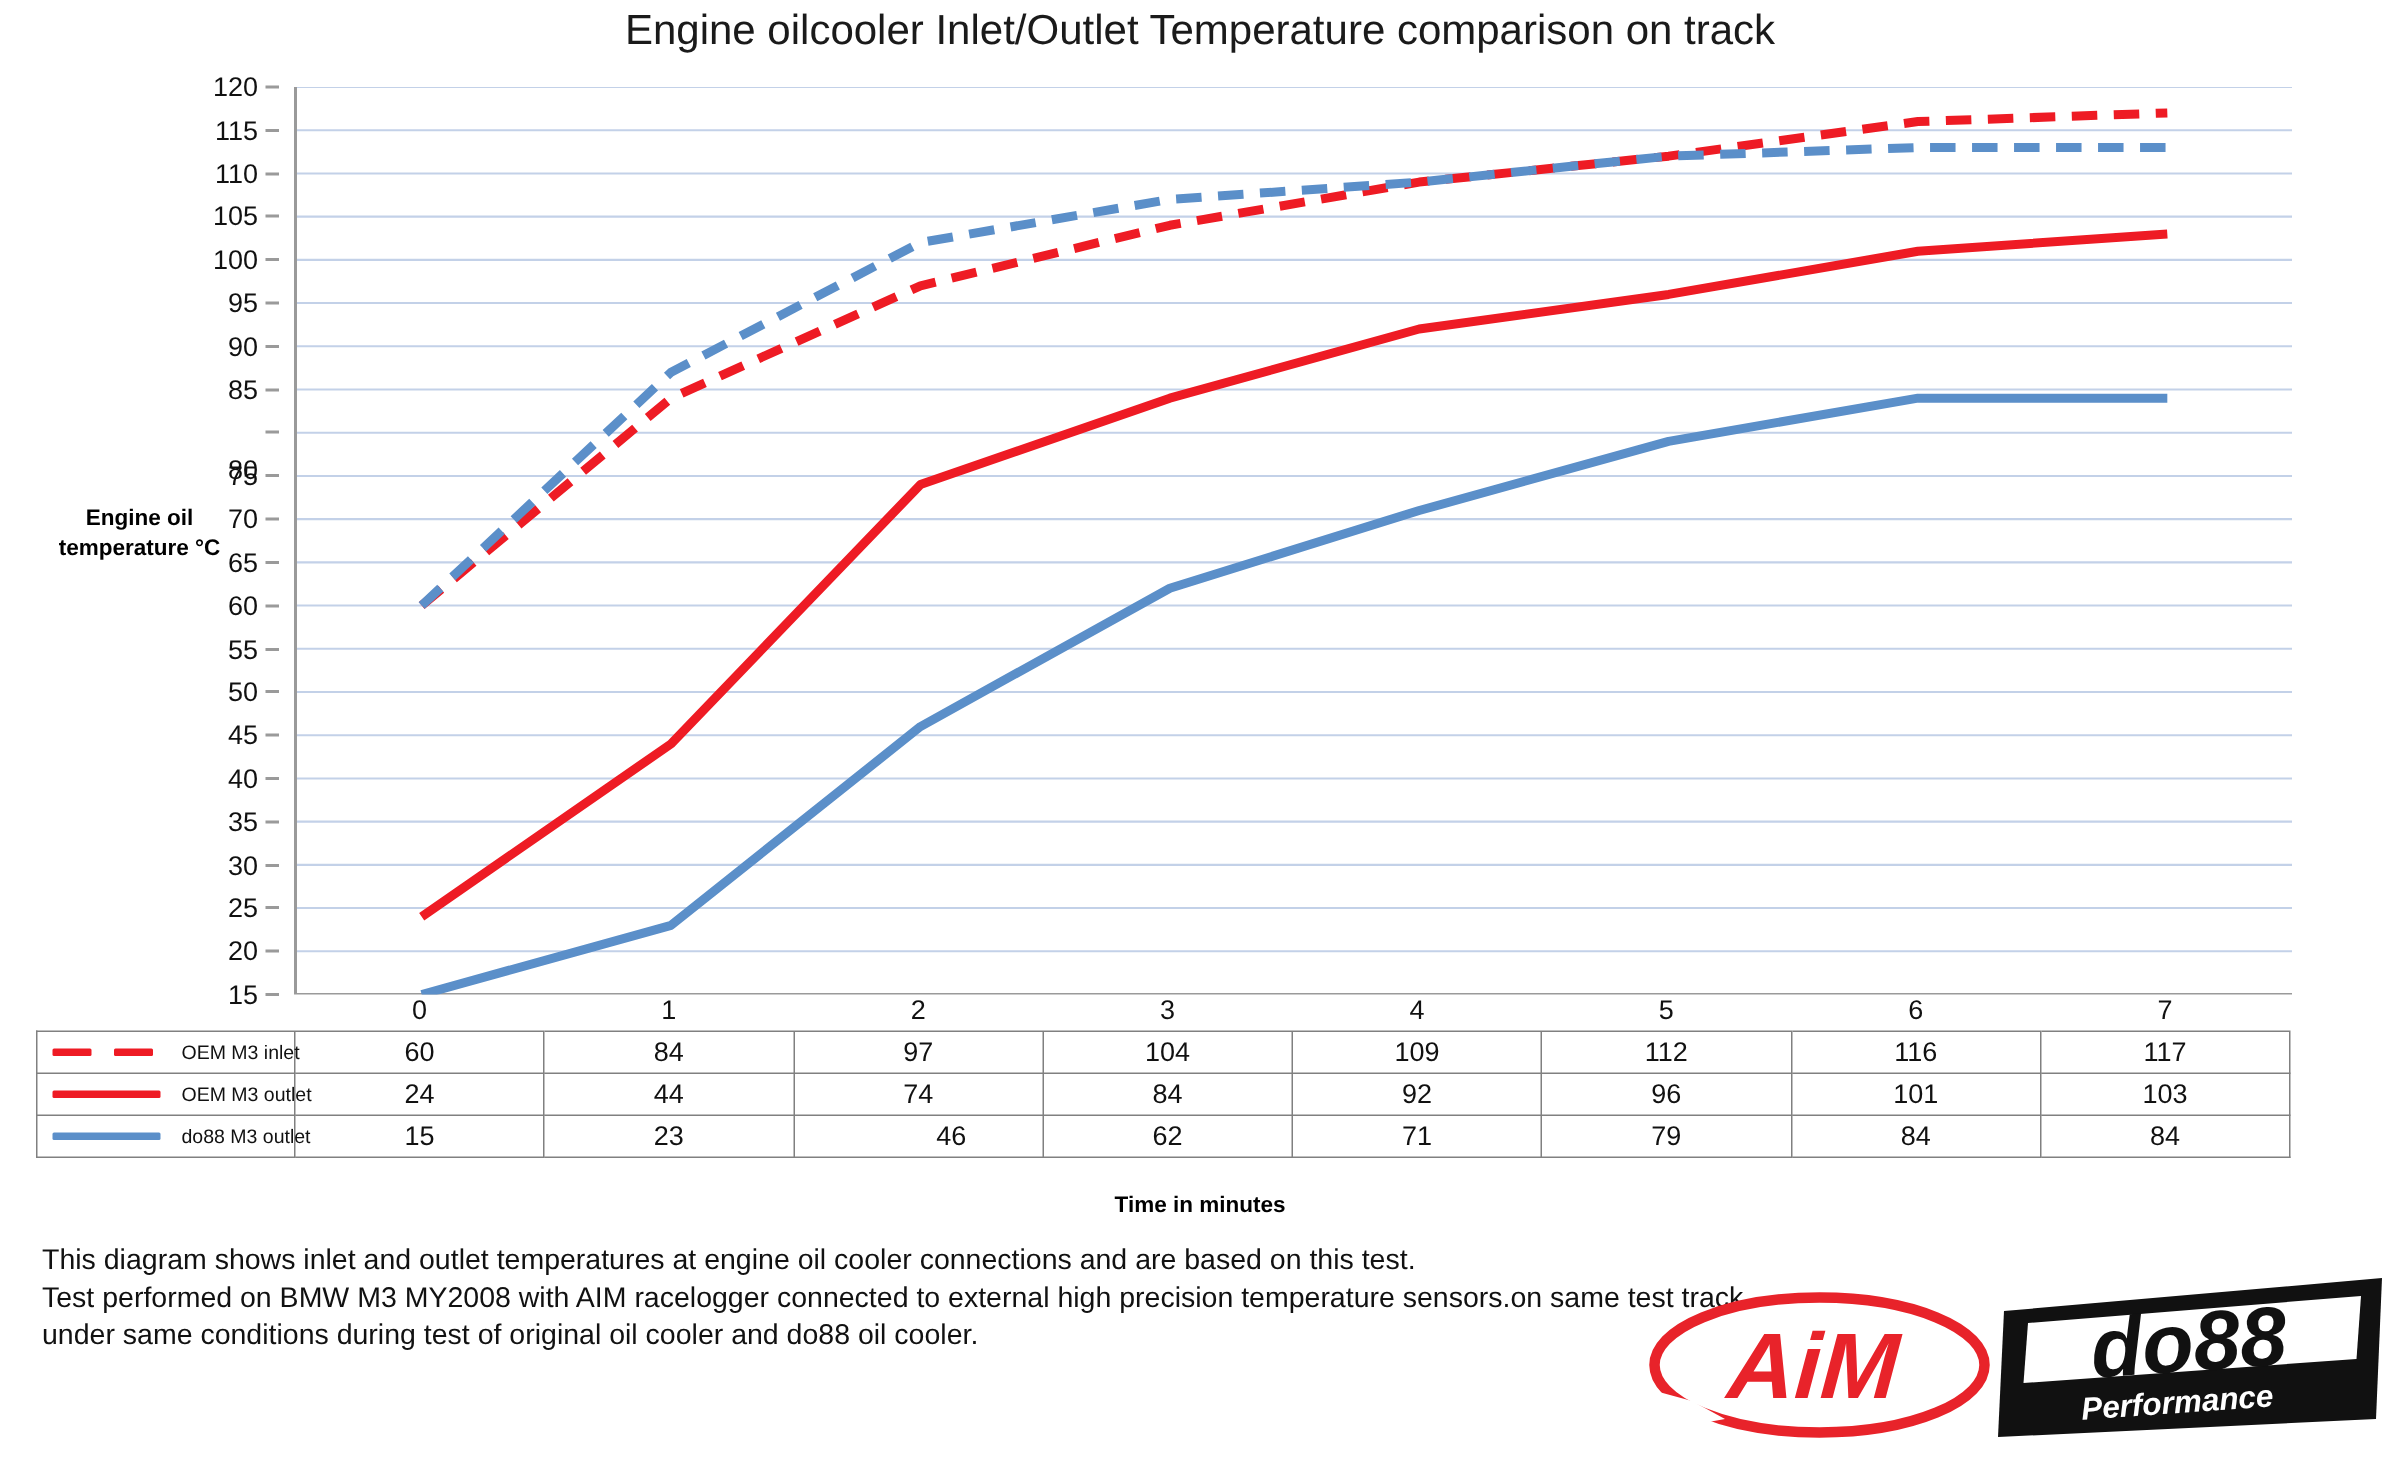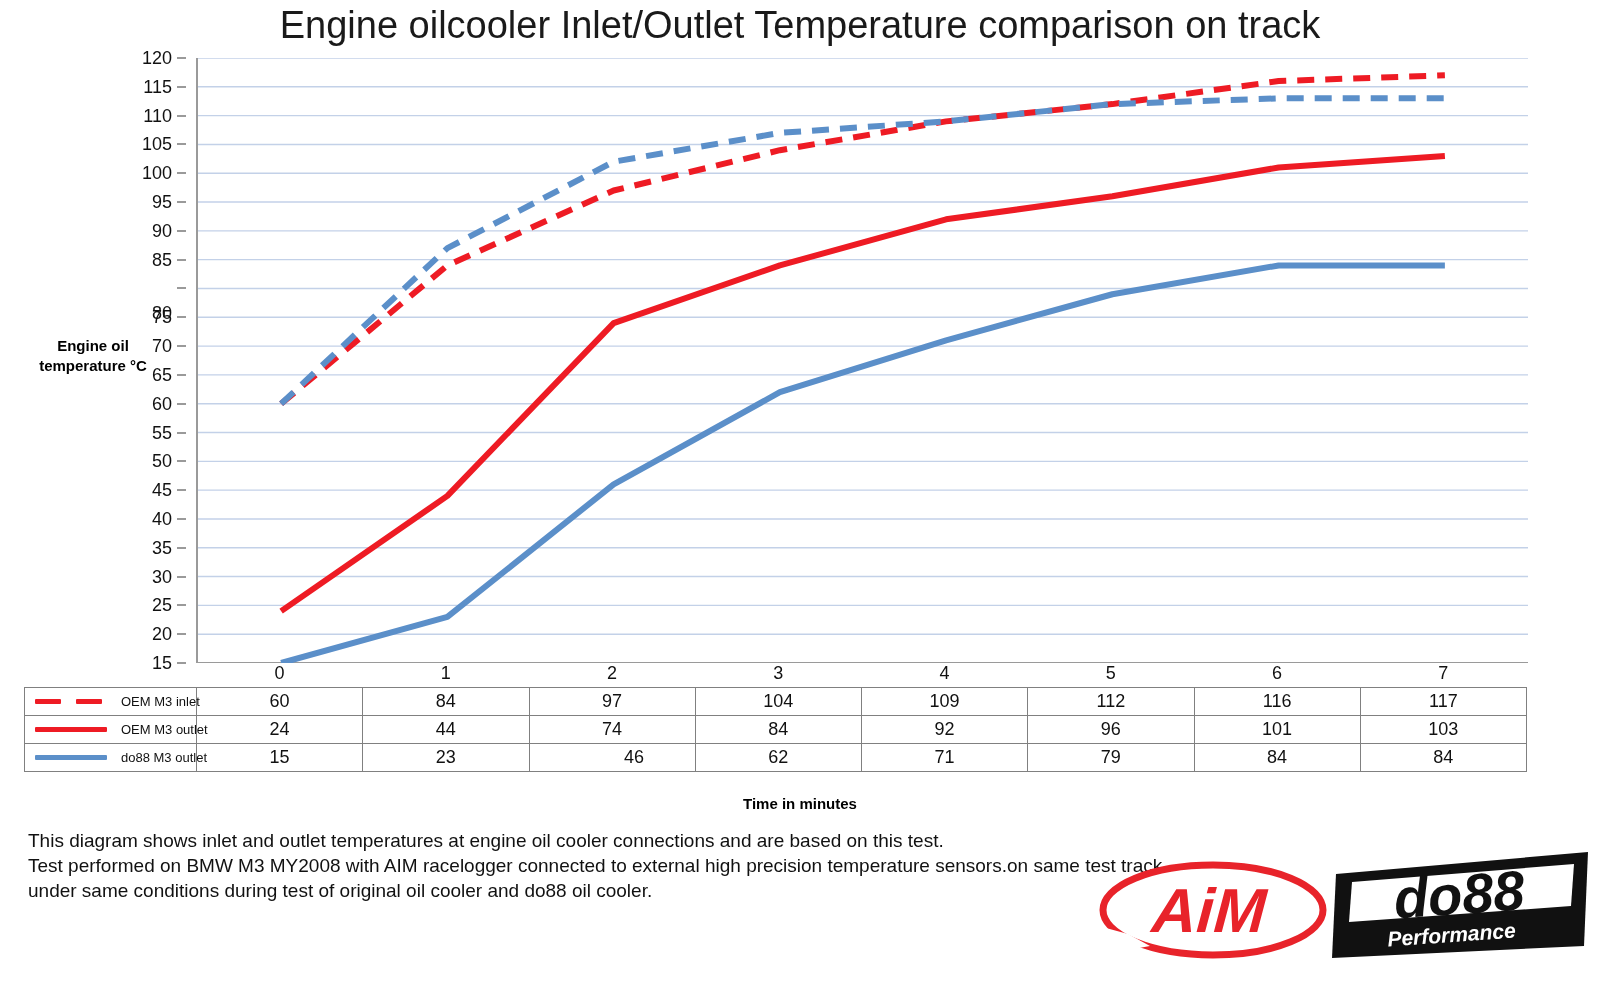--- a/index.html
+++ b/index.html
@@ -3,21 +3,21 @@
 <meta charset="utf-8">
 <style>
   html,body{margin:0;padding:0;}
   body{
     width:1600px;height:981px;background:#ffffff;
     font-family:"Liberation Sans",sans-serif;color:#000;
     overflow:hidden;position:relative;
   }
   #chart-title{
     position:absolute;left:0;top:4px;width:1600px;text-align:center;
-    font-size:38px;font-weight:400;color:#1a1a1a;letter-spacing:0px;
+    font-size:28px;font-weight:400;color:#1a1a1a;letter-spacing:0px;
   }
   
   #plot-wrap{position:absolute;left:196px;top:58px;width:1330px;height:605px;}
   #plot-area{position:absolute;left:0;top:0;width:1330px;height:605px;
     border-left:2px solid #9a9a9a;box-sizing:border-box;}
   #grid-svg,#series-svg{position:absolute;left:0;top:0;width:1330px;height:605px;}
   
   #y-labels{position:absolute;left:0;top:58px;width:186px;height:605px;}
   .ylab{position:absolute;right:14px;font-size:18px;line-height:1;
     transform:translateY(-50%);color:#111;white-space:nowrap;}

